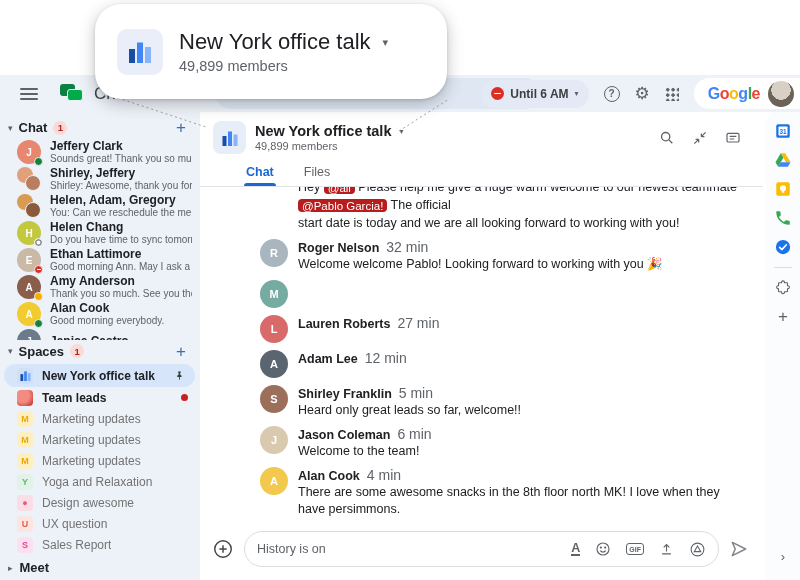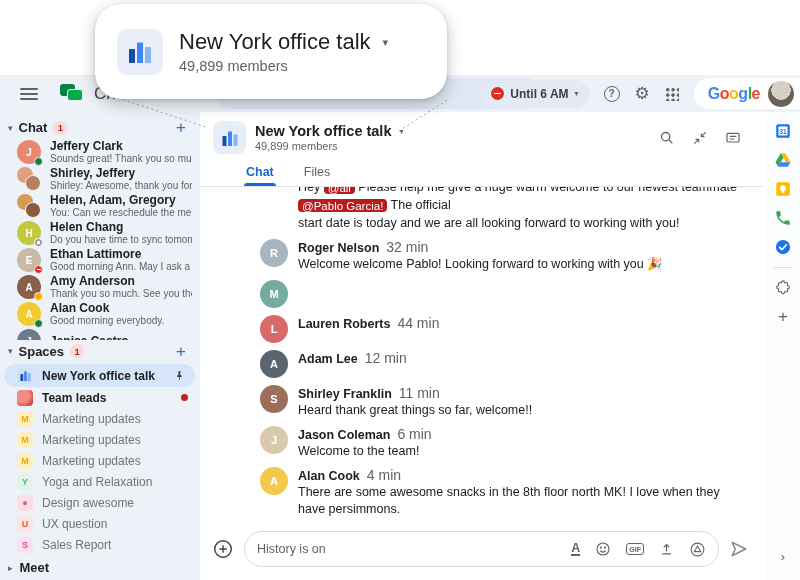--- a/index.html
+++ b/index.html
@@ -345,41 +345,41 @@
           </div>
       </div>
       <div class="msg">
         <span class="msg-avatar" style="background: rgb(118, 171, 162);">M</span>
       </div>
       <div class="msg">
         <span class="msg-avatar" style="background: rgb(217, 106, 106);">L</span>
         <div class="msg-body">
             <div class="msg-top">
               <span class="msg-name">Lauren Roberts</span>
-              <span class="msg-time">44 min</span>
+              <span class="msg-time">27 min</span>
             </div>
           </div>
       </div>
       <div class="msg">
         <span class="msg-avatar" style="background: rgb(90, 101, 112);">A</span>
         <div class="msg-body">
             <div class="msg-top">
               <span class="msg-name">Adam Lee</span>
               <span class="msg-time">12 min</span>
             </div>
           </div>
       </div>
       <div class="msg">
         <span class="msg-avatar" style="background: rgb(156, 111, 90);">S</span>
         <div class="msg-body">
             <div class="msg-top">
               <span class="msg-name">Shirley Franklin</span>
-              <span class="msg-time">11 min</span>
-            </div>
-        <div class="msg-text">Heard thank great things so far, welcome!!</div>
+              <span class="msg-time">5 min</span>
+            </div>
+        <div class="msg-text">Heard only great leads so far, welcome!!</div>
           </div>
       </div>
       <div class="msg">
         <span class="msg-avatar" style="background: rgb(217, 201, 174);">J</span>
         <div class="msg-body">
             <div class="msg-top">
               <span class="msg-name">Jason Coleman</span>
               <span class="msg-time">6 min</span>
             </div>
         <div class="msg-text">Welcome to the team!</div>

